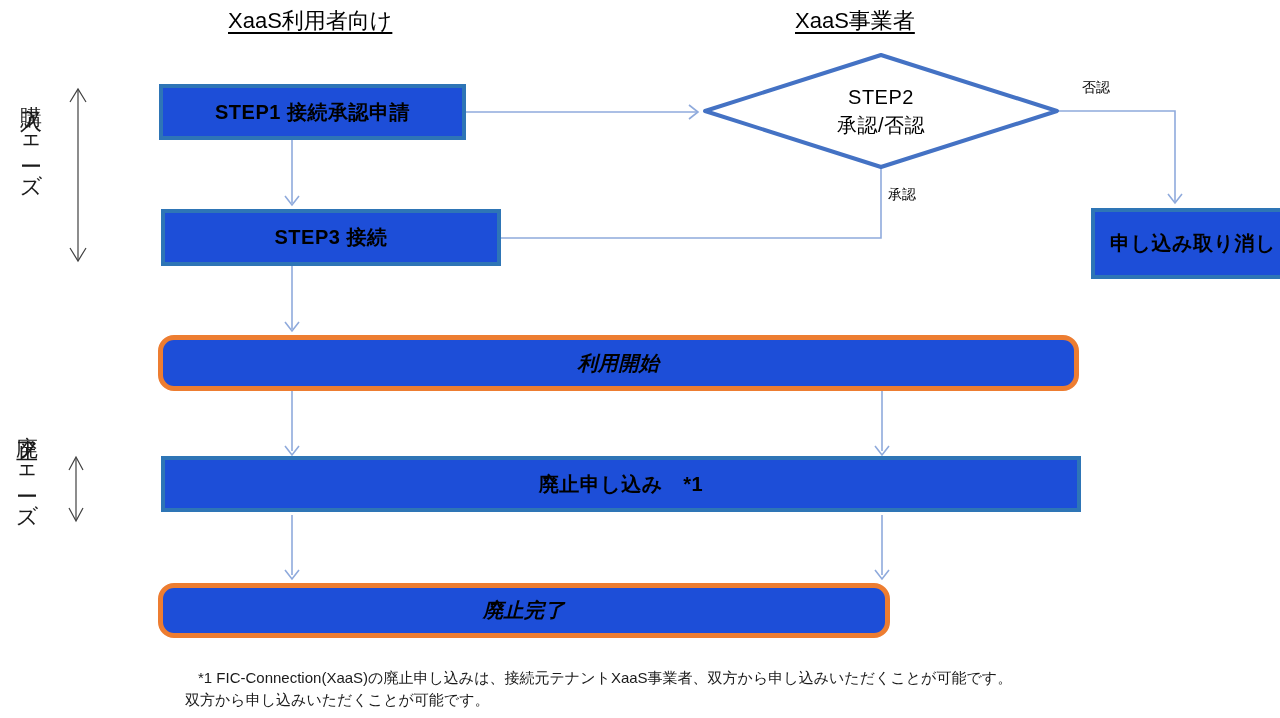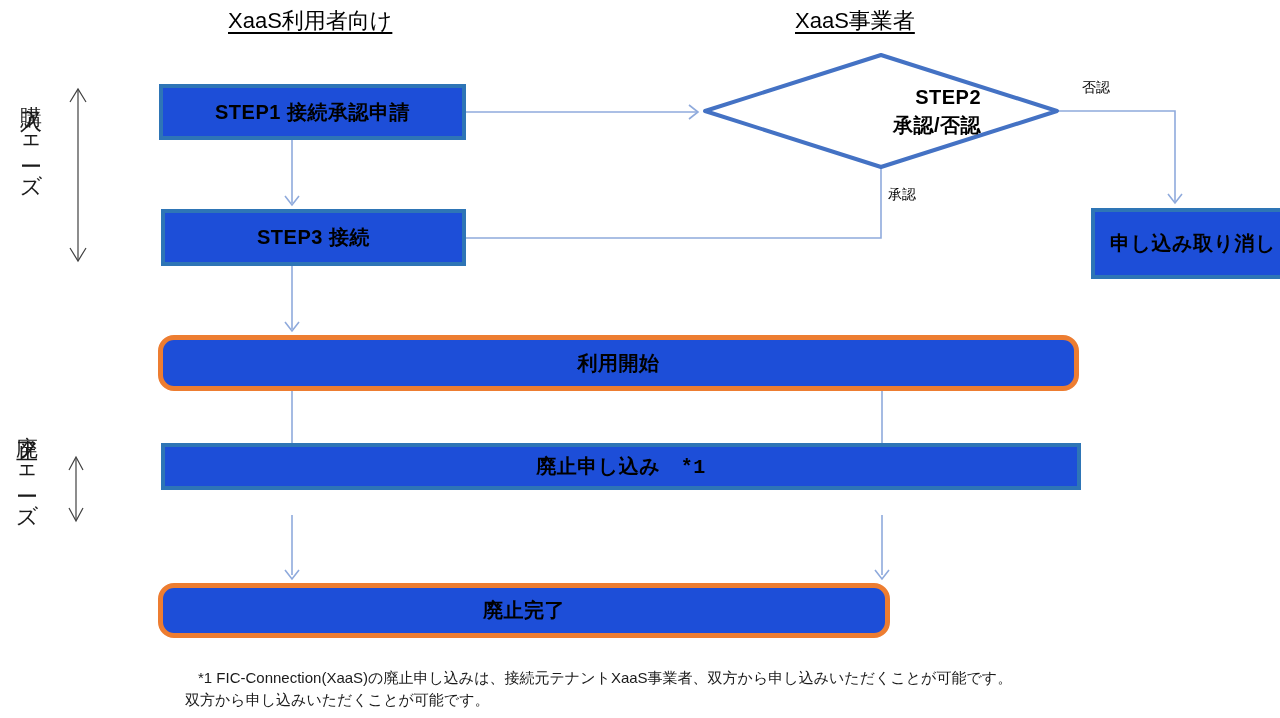--- a/index.html
+++ b/index.html
@@ -7,24 +7,24 @@
     position:relative;width:1280px;height:718px;background:#fff;overflow:hidden;
     font-family:"Liberation Sans","DejaVu Sans",sans-serif;color:#000;
   }
   svg.layer{position:absolute;left:0;top:0;z-index:1;}
   .node{
     position:absolute;z-index:2;box-sizing:border-box;background:#1d4ed8;
     display:flex;align-items:center;justify-content:center;
     font-weight:700;font-size:20px;letter-spacing:.5px;text-align:right;margin-left:21px;
   }
   .node-blue{border:4px solid #2E75B6;}
-  .node-orange{border:5px solid #ED7D31;border-radius:16px;}
+  .node-orange{border:5px solid #ED7D31;border-radius:16px;font-style:italic;}
   .diamond-text{
     position:absolute;z-index:2;display:flex;flex-direction:column;
-    align-items:flex-end;justify-content:center;font-weight:700;font-size:20px;
+    align-items:center;justify-content:center;font-weight:400;font-size:20px;
     line-height:28px;text-align:center;letter-spacing:.5px;
   }
   .header{
     position:absolute;z-index:2;font-size:22px;text-decoration:underline;
     text-underline-offset:4px;white-space:nowrap;
   }
   .phase-label{
     position:absolute;z-index:2;writing-mode:vertical-rl;text-orientation:mixed;
     font-size:22px;letter-spacing:4px;white-space:nowrap;color:#1a1a1a;
   }
@@ -77,27 +77,27 @@
   <div class="phase-label" style="left:16px;top:88px;">購入フェーズ</div>
   <div class="phase-label" style="left:12px;top:418px;">廃止フェーズ</div>
 
   <div class="node node-blue" style="left:138px;top:84px;width:307px;height:56px;">STEP1 接続承認申請</div>
 
   <div class="diamond-text" style="left:781px;top:80px;width:200px;height:62px;">
     <span>STEP2</span>
     <span>承認/否認</span>
   </div>
 
-  <div class="node node-blue" style="left:140px;top:209px;width:305px;height:57px;">STEP3 接続</div>
+  <div class="node node-blue" style="left:140px;top:209px;width:340px;height:57px;">STEP3 接続</div>
 
   <div class="node node-blue" style="left:1070px;top:208px;width:204px;height:71px;">申し込み取り消し</div>
 
   <div class="node node-orange" style="left:137px;top:335px;width:921px;height:56px;">利用開始</div>
 
-  <div class="node node-blue" style="left:140px;top:443px;width:920px;height:47px;font-family:Liberation Mono, monospace;">廃止申し込み　*1</div>
+  <div class="node node-blue" style="left:140px;top:456px;width:920px;height:56px;">廃止申し込み　*1</div>
 
   <div class="node node-orange" style="left:137px;top:583px;width:732px;height:55px;">廃止完了</div>
 
   <div class="edge-label" style="left:1082px;top:79px;">否認</div>
   <div class="edge-label" style="left:888px;top:186px;">承認</div>
 
   <div class="footnote" style="left:198px;top:669px;">*1  FIC-Connection(XaaS)の廃止申し込みは、接続元テナントXaaS事業者、双方から申し込みいただくことが可能です。</div>
   <div class="footnote" style="left:185px;top:691px;">双方から申し込みいただくことが可能です。</div>
 
 </div>

